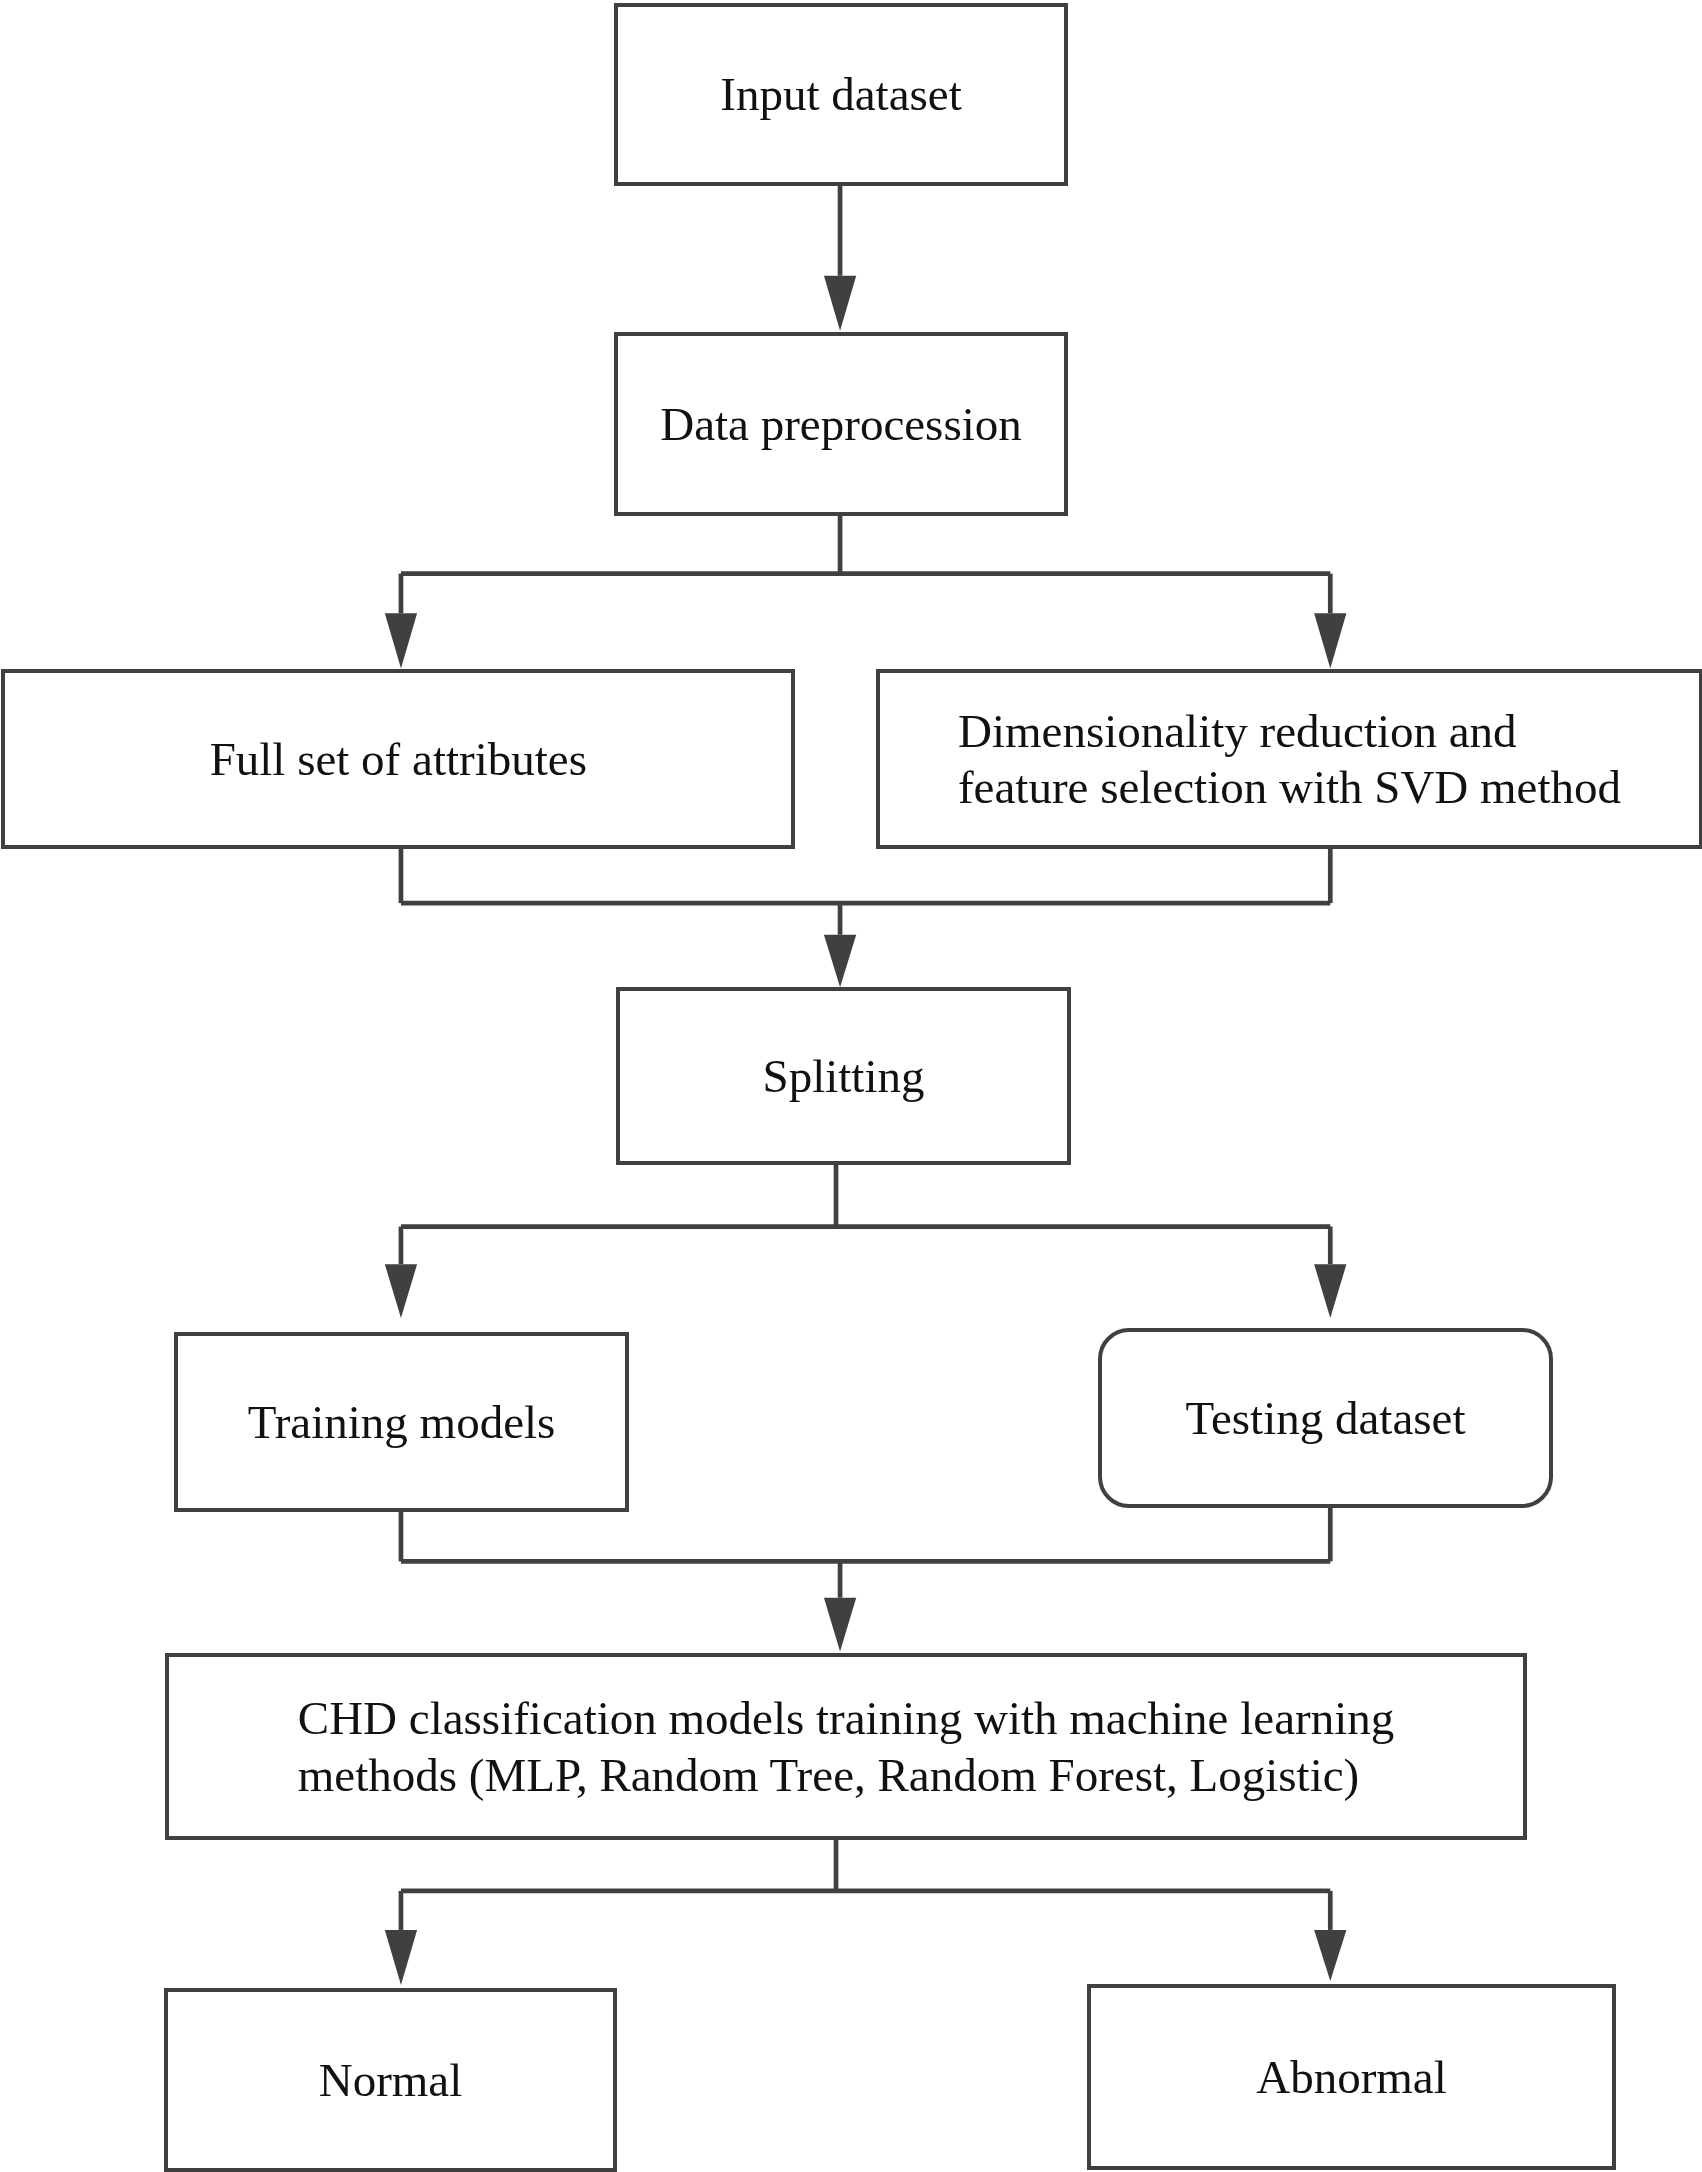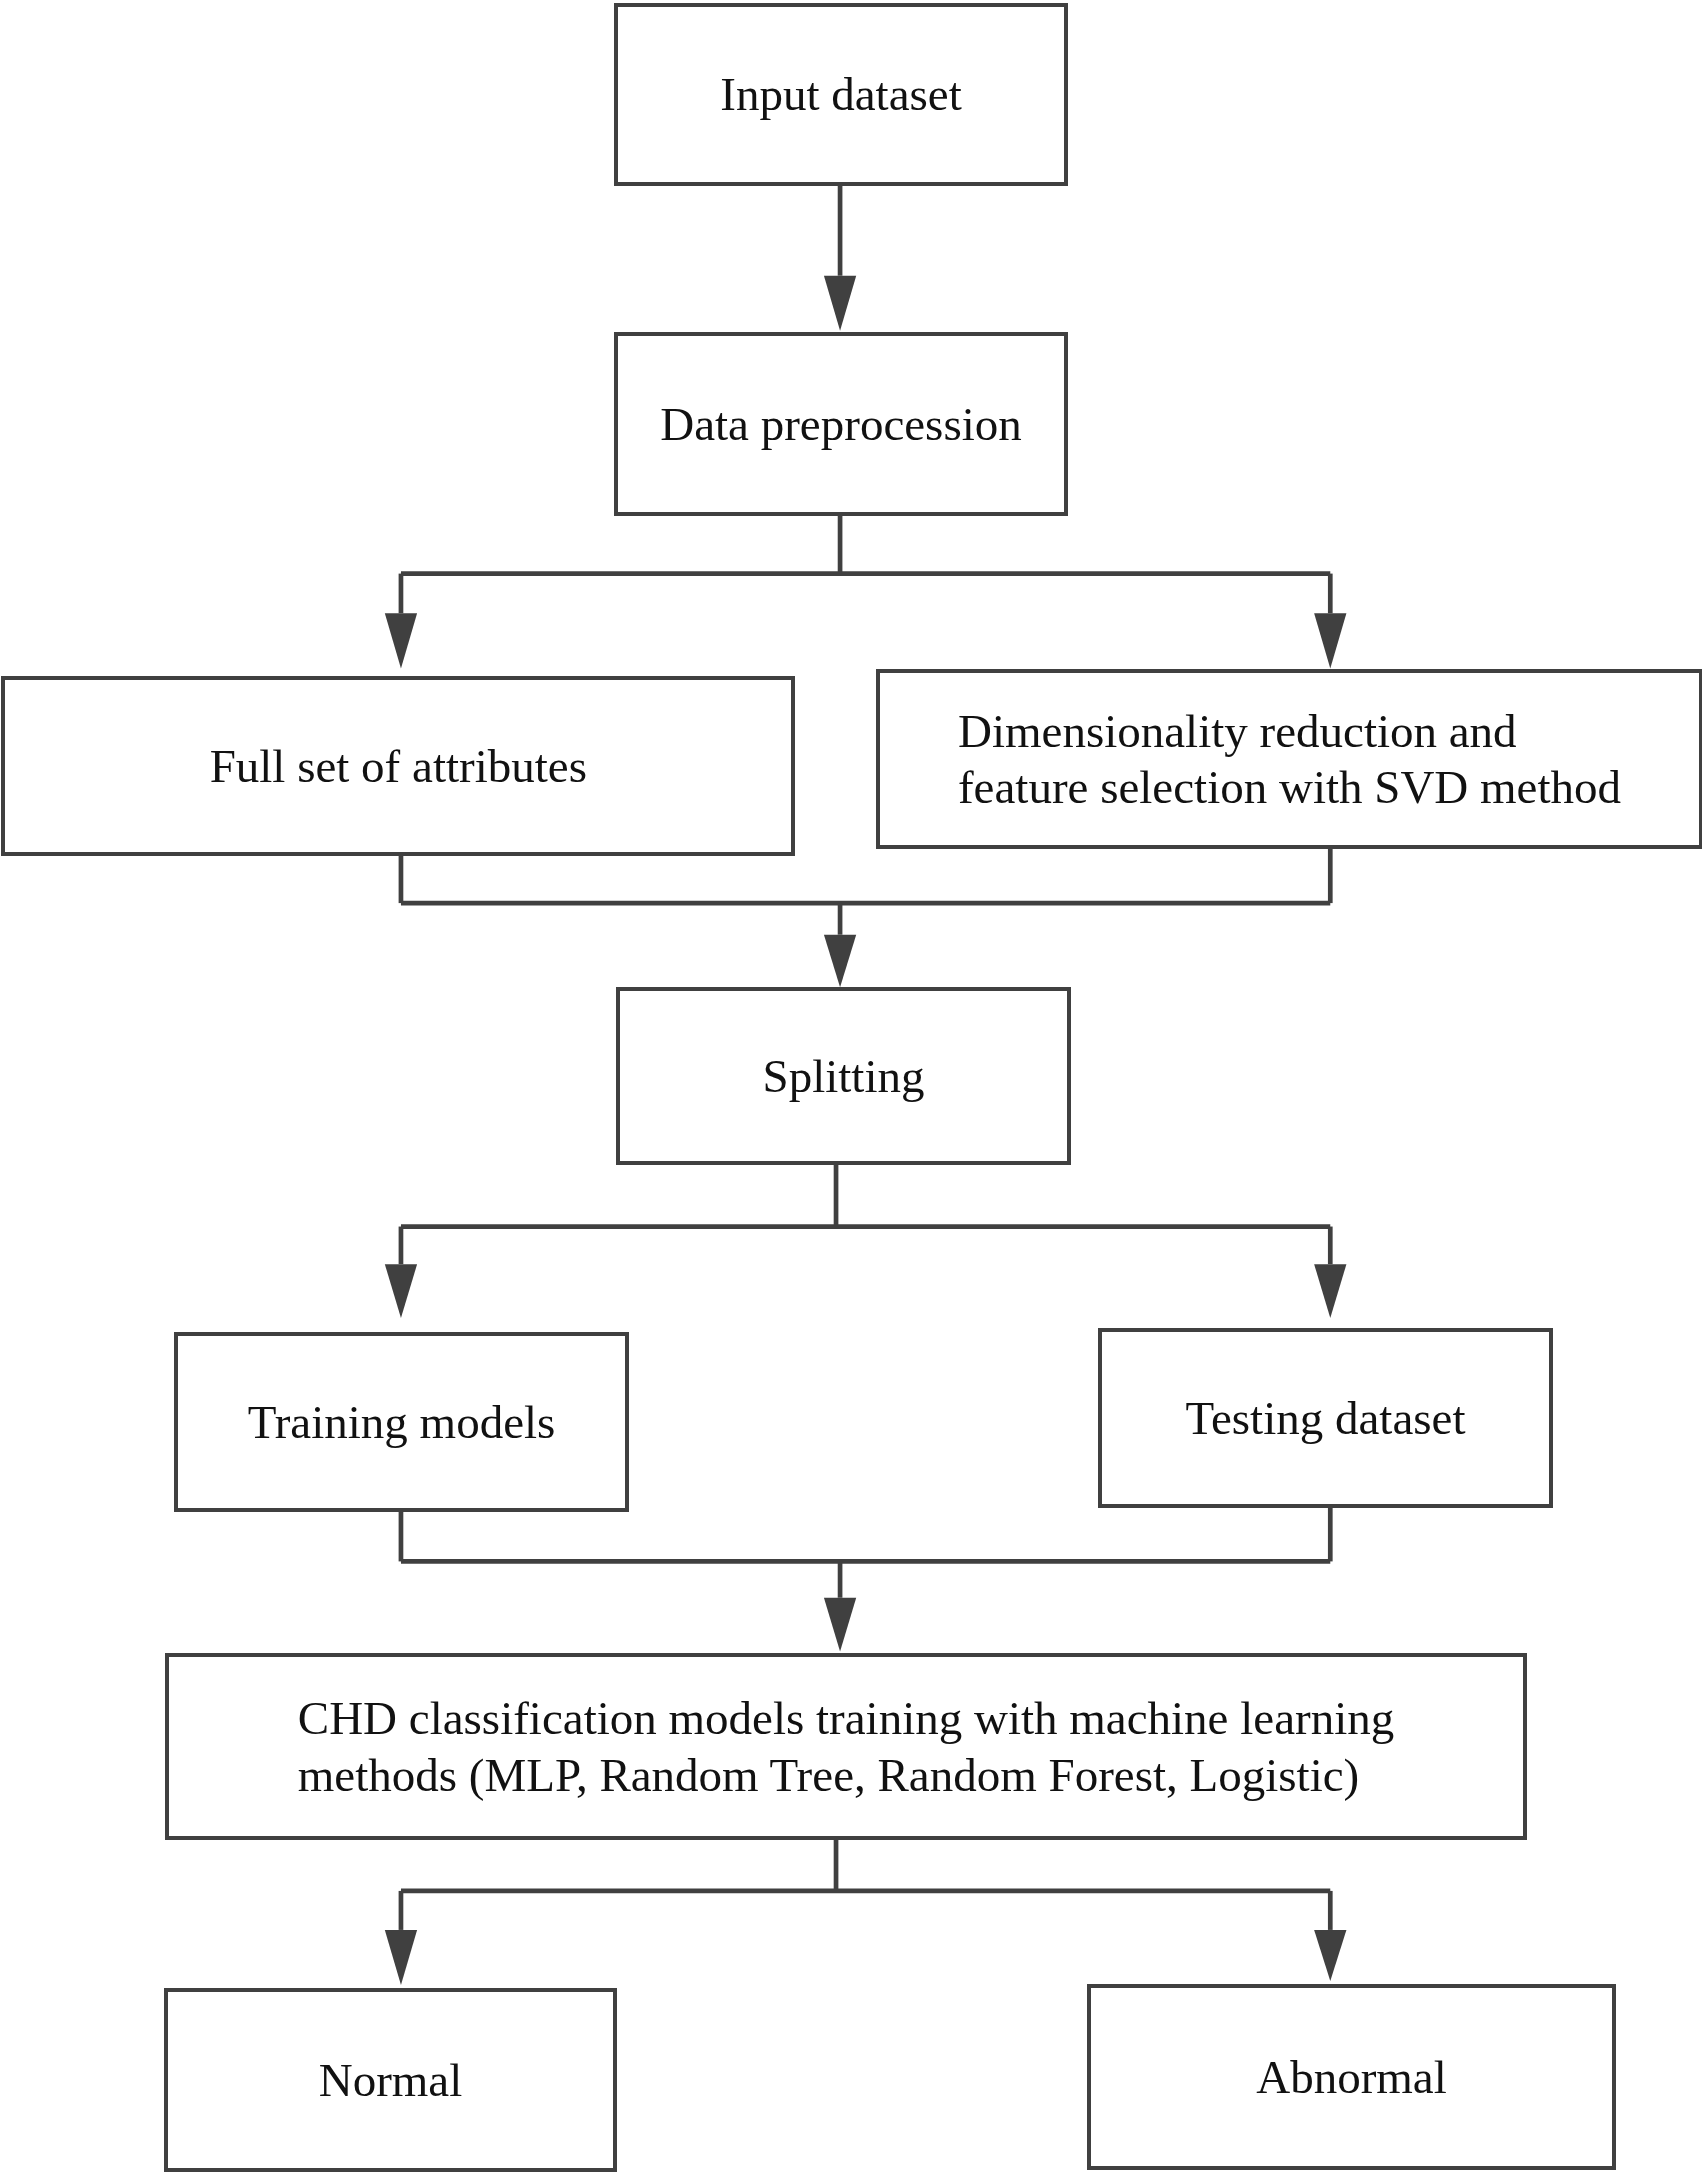--- a/index.html
+++ b/index.html
@@ -50,23 +50,23 @@
     <line x1="596" y1="2812" x2="1978" y2="2812"></line>
     <line x1="596" y1="2812" x2="596" y2="2870"></line>
     <polygon points="572,2870 620,2870 596,2952" fill="#404040" stroke="none"></polygon>
     <line x1="1978" y1="2812" x2="1978" y2="2870"></line>
     <polygon points="1954,2870 2002,2870 1978,2946" fill="#404040" stroke="none"></polygon>
   </g>
 </svg>
 
 <div class="box" style="left:614px;top:2.7px;width:454px;height:183px;">Input dataset</div>
 <div class="box" style="left:614px;top:332px;width:454px;height:184px;">Data preprocession</div>
-<div class="box" style="left:1.3px;top:669px;width:794px;height:180px;margin-top:7px;">Full set of attributes</div>
+<div class="box" style="left:1.3px;top:669px;width:794px;height:180px;">Full set of attributes</div>
 <div class="box" style="left:876px;top:669px;width:827px;height:180px;">Dimensionality reduction and
 feature selection with SVD method</div>
 <div class="box" style="left:616px;top:987px;width:455px;height:178px;">Splitting</div>
 <div class="box" style="left:174px;top:1332px;width:455px;height:180px;">Training models</div>
-<div class="box" style="left:1098px;top:1328px;width:455px;height:180px;">Testing dataset</div>
+<div class="box" style="left:1098px;top:1328px;width:455px;height:180px;border-radius:31px;">Testing dataset</div>
 <div class="box" style="left:165px;top:1653px;width:1362px;height:187px;">CHD classification models training with machine learning
 methods (MLP, Random Tree, Random Forest, Logistic)</div>
 <div class="box" style="left:164px;top:1988px;width:453px;height:184px;">Normal</div>
 <div class="box" style="left:1087px;top:1984px;width:529px;height:186px;">Abnormal</div>
 
 
 </body></html>

